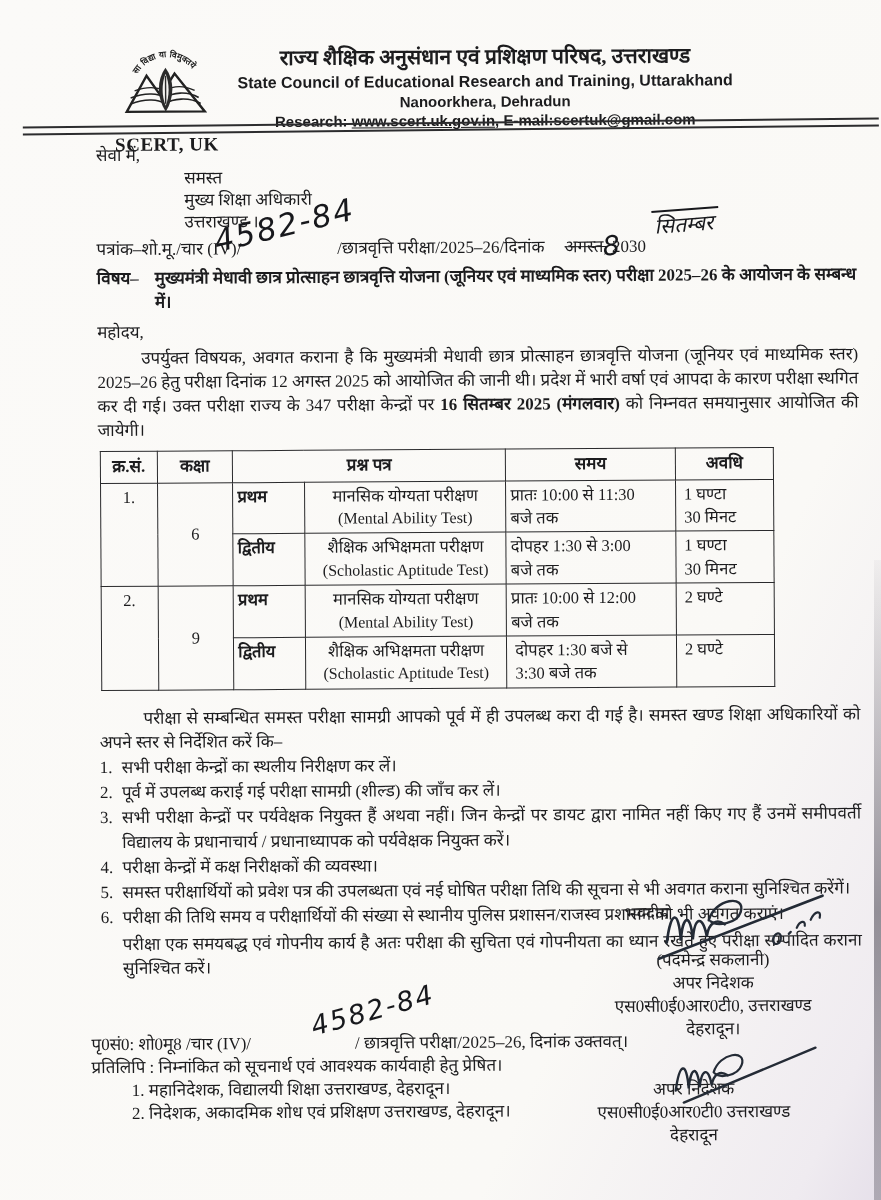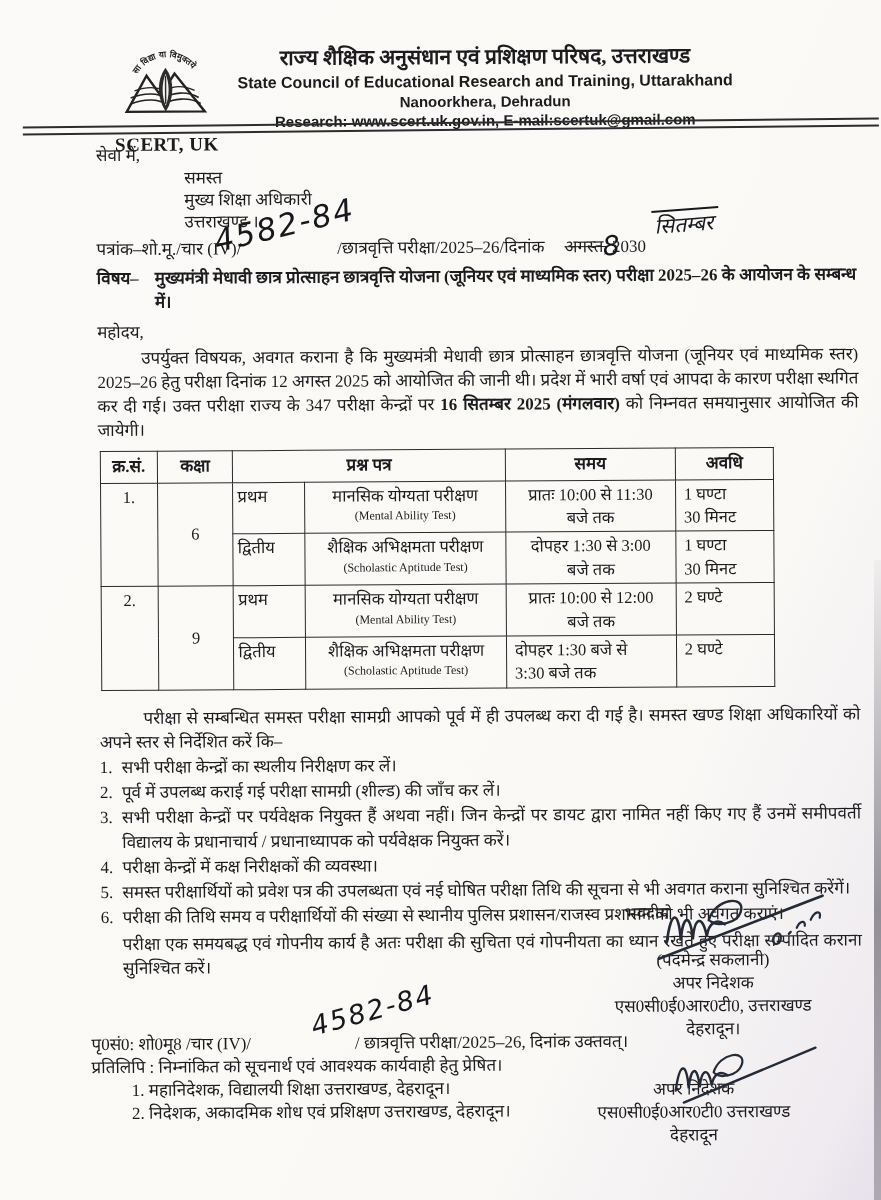--- a/index.html
+++ b/index.html
@@ -18,21 +18,21 @@
   .header{position:relative;height:128px;}
   .logo{position:absolute;left:110px;top:36px;width:118px;text-align:center;}
   .logo svg{display:block;margin:0 auto;}
   .head-text{margin-left:235px;width:505px;text-align:center;
     font-family:"Liberation Sans","DejaVu Sans",sans-serif;}
   .org-hi{font-size:21px;font-weight:bold;padding-top:42px;
     font-family:"Liberation Serif","DejaVu Serif",serif;}
   .org-en{font-size:16px;font-weight:bold;margin-top:3px;}
   .org-addr{font-size:15px;font-weight:bold;margin-top:2px;}
   .org-web{font-size:15px;font-weight:bold;margin-top:2px;}
-  .org-web .url{}
+  .org-web .url{text-decoration:underline;}
   .rule{position:absolute;left:25px;right:0;top:122px;height:5px;
     border-top:2.4px solid #2c2c2e;border-bottom:2px solid #2c2c2e;transform:rotate(-0.25deg);}
 
   
   .content{padding:14px 22px 0 98px;font-size:17px;line-height:1.42;}
   .addr-block{margin-left:88px;}
   .addr-block div{line-height:1.3;}
 
   .refline{position:relative;margin-top:4px;white-space:nowrap;}
   .gap1{display:inline-block;width:96px;}
@@ -51,26 +51,26 @@
   .para .ind{display:inline-block;width:44px;}
   b.date{white-space:nowrap;}
 
   
   table.sched{border-collapse:collapse;margin:8px 0 0 2px;width:674px;
     font-size:16.5px;}
   .sched th,.sched td{border:1.7px solid #2a2a2c;padding:2px 4px;vertical-align:top;}
   .sched th{font-size:17px;padding:3px 2px;}
   .sched td.sn{width:50px;text-align:center;}
   .sched td.cls{width:72px;text-align:center;vertical-align:middle;}
-  .sched td.pno{width:66px;font-weight:normal;margin-top:8px;}
+  .sched td.pno{width:66px;font-weight:bold;margin-top:8px;}
   .sched td.title{width:208px;text-align:center;}
-  .sched td.time{width:172px;text-align:center;}
+  .sched td.time{width:172px;}
   .sched td.time.lft{text-align:left;padding-left:8px;}
   .sched td.dur{width:92px;padding-left:8px;}
-  .sched .en{font-size:12px;}
+  .sched .en{font-size:16px;}
 
   
   .after-table{margin-top:16px;}
   .inst{position:relative;padding-left:22px;margin-top:1px;text-align:justify;}
   .inst .no{position:absolute;left:0;top:0;}
   .closing{margin-top:3px;text-align:justify;}
 
   
   .sig1{position:absolute;left:560px;top:902px;width:300px;text-align:center;font-size:17px;}
   .sig1 .bhavdiya{text-align:left;padding-left:62px;}

